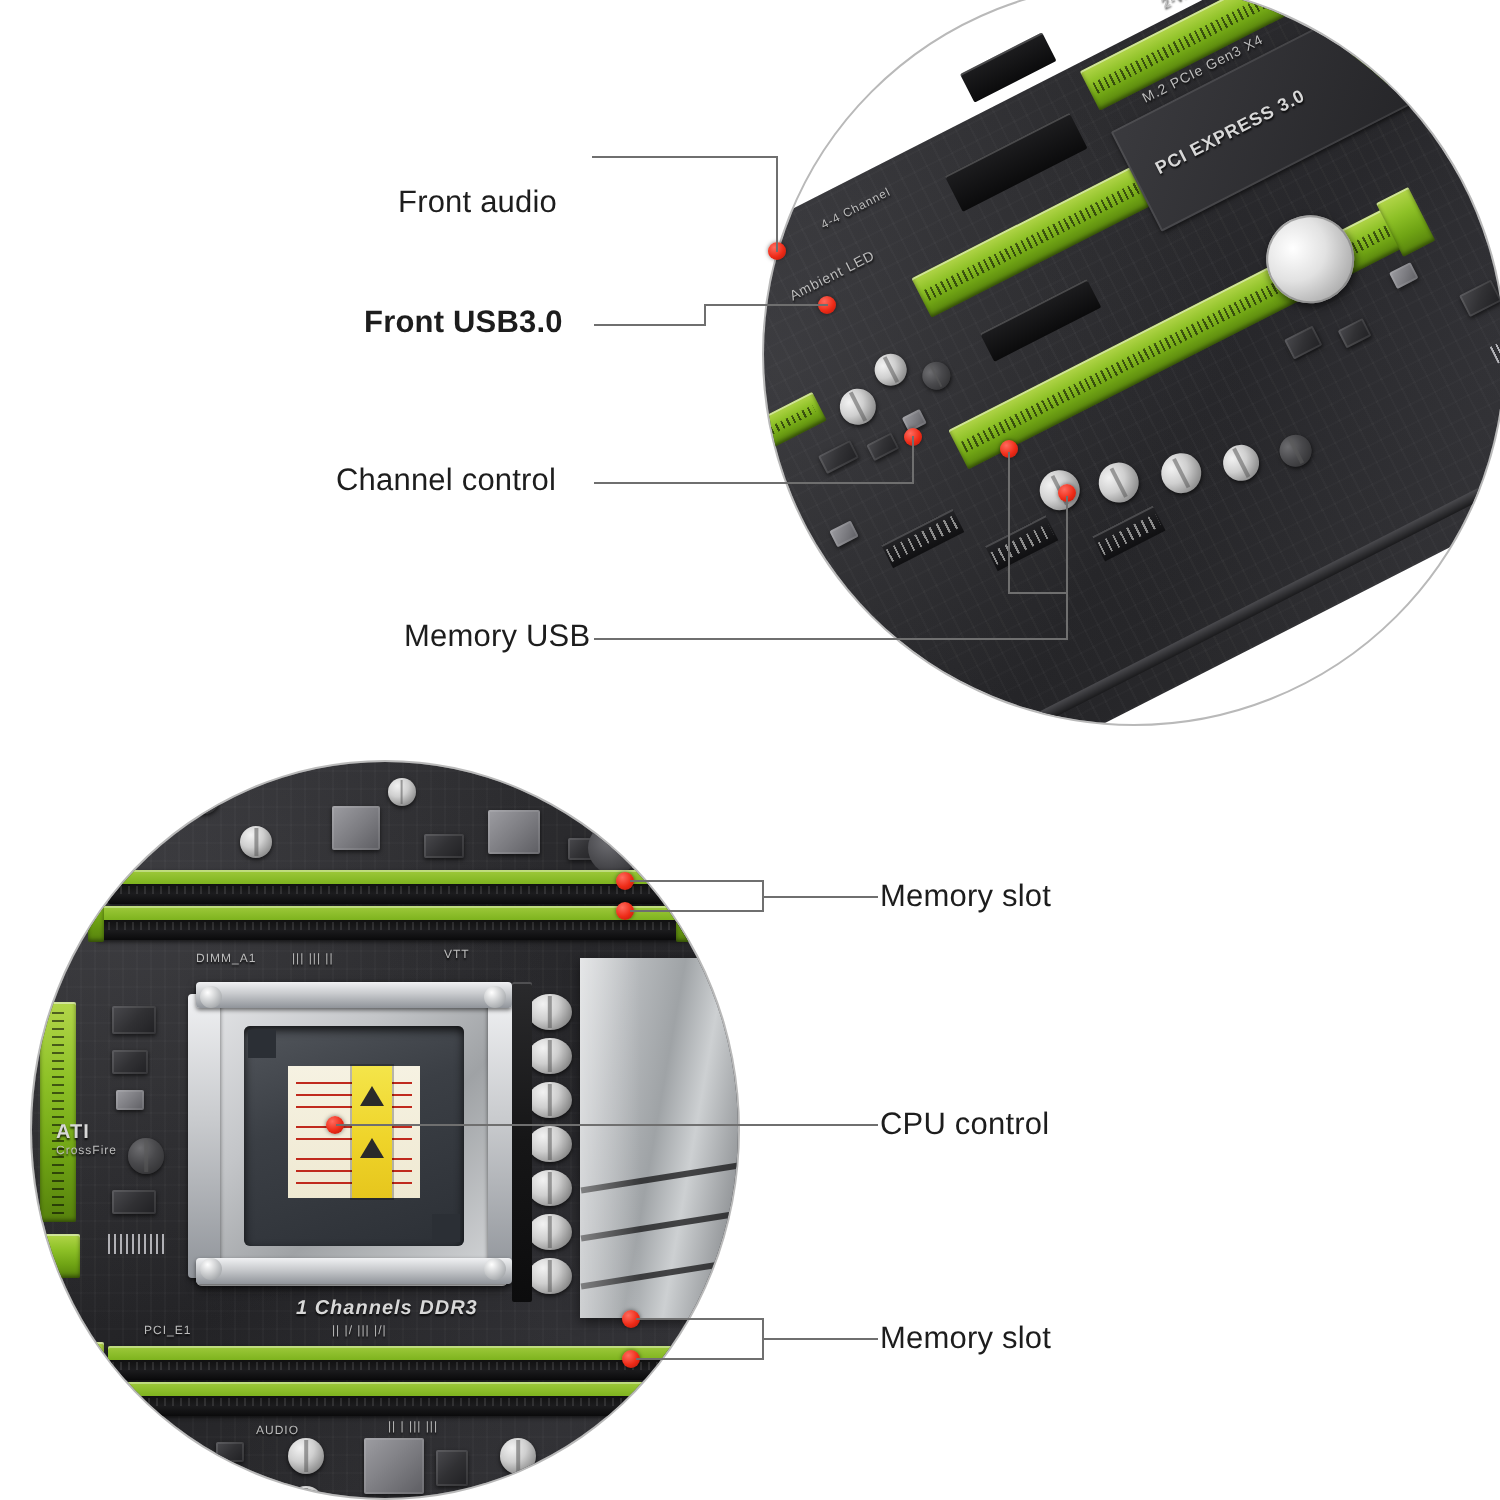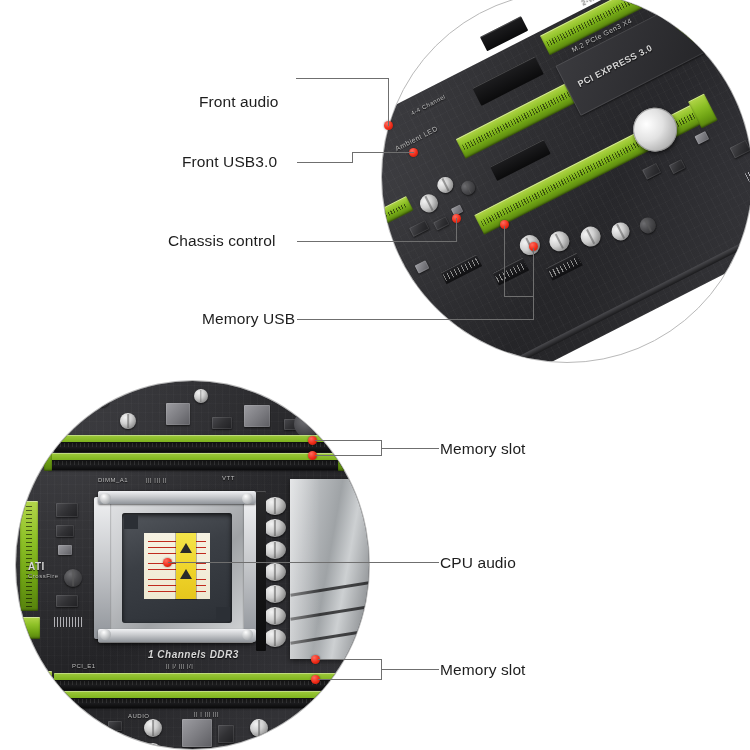--- a/index.html
+++ b/index.html
@@ -288,22 +288,22 @@
   <div class="lead h" style="left:297px;top:241px;width:160px;"></div>
   <div class="lead v" style="left:456px;top:218px;height:24px;"></div>
 
   <div class="lead h" style="left:297px;top:319px;width:237px;"></div>
   <div class="lead v" style="left:533px;top:296px;height:24px;"></div>
   <div class="lead h" style="left:504px;top:296px;width:30px;"></div>
   <div class="lead v" style="left:504px;top:226px;height:71px;"></div>
   <div class="lead v" style="left:533px;top:248px;height:49px;"></div>
 
   <div class="callout" style="left:199px;top:70px;margin-top:24px;">Front audio</div>
-  <div class="callout" style="left:182px;top:154px;">Front USB3.0</div>
-  <div class="callout" style="left:168px;top:233px;">Chassis control</div>
+  <div class="callout" style="left:182px;top:154px;font-weight:bold;">Front USB3.0</div>
+  <div class="callout" style="left:168px;top:233px;">Channel control</div>
   <div class="callout" style="left:202px;top:311px;">Memory USB</div>
 
   <div class="circle" style="left:15px;top:380px;width:355px;height:370px;">
     <div class="inner">
       <div class="board" style="left:-18px;top:-8px;width:400px;height:400px;">
 
         <div class="pcb" style="left:0;top:0;width:400px;height:400px;"></div>
 
         <div class="chip light" style="left:168px;top:30px;width:24px;height:22px;"></div>
         <div class="chip light" style="left:246px;top:32px;width:26px;height:22px;"></div>
@@ -443,16 +443,16 @@
   <div class="lead h" style="left:381px;top:448px;width:58px;"></div>
 
   <div class="lead h" style="left:168px;top:562px;width:271px;"></div>
 
   <div class="lead h" style="left:318px;top:659px;width:64px;"></div>
   <div class="lead h" style="left:318px;top:679px;width:64px;"></div>
   <div class="lead v" style="left:381px;top:659px;height:21px;"></div>
   <div class="lead h" style="left:381px;top:669px;width:58px;"></div>
 
   <div class="callout" style="left:440px;top:441px;">Memory slot</div>
-  <div class="callout" style="left:440px;top:555px;">CPU audio</div>
+  <div class="callout" style="left:440px;top:555px;">CPU control</div>
   <div class="callout" style="left:440px;top:662px;">Memory slot</div>
 
 </div>
 
 </body></html>

